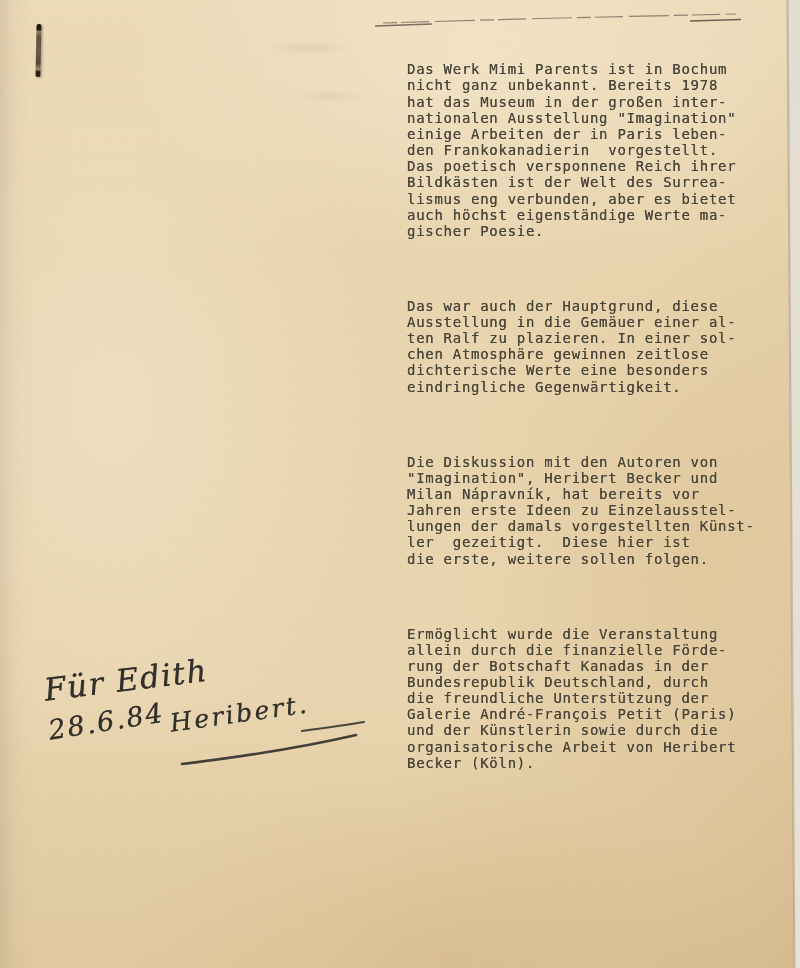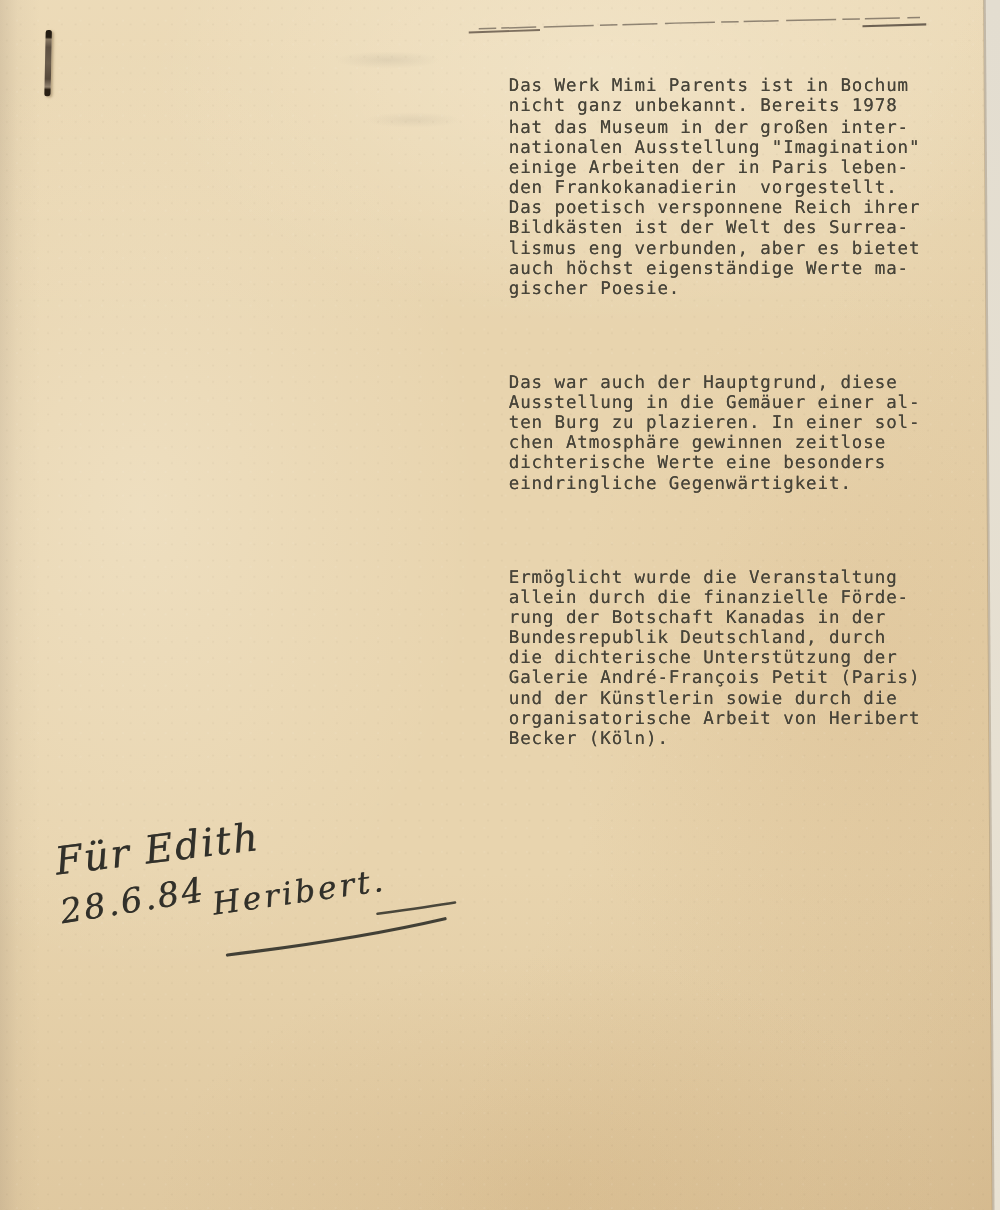--- a/index.html
+++ b/index.html
@@ -78,29 +78,36 @@
 nationalen Ausstellung "Imagination"
 einige Arbeiten der in Paris leben-
 den Frankokanadierin  vorgestellt.
 Das poetisch versponnene Reich ihrer
 Bildkästen ist der Welt des Surrea-
 lismus eng verbunden, aber es bietet
 auch höchst eigenständige Werte ma-
 gischer Poesie.</p>
   <p>Das war auch der Hauptgrund, diese
 Ausstellung in die Gemäuer einer al-
-ten Burg zu plazieren. In einer sol-
+ten Ralf zu plazieren. In einer sol-
 chen Atmosphäre gewinnen zeitlose
 dichterische Werte eine besonders
 eindringliche Gegenwärtigkeit.</p>
+  <p>Die Diskussion mit den Autoren von
+"Imagination", Heribert Becker und
+Milan Nápravník, hat bereits vor
+Jahren erste Ideen zu Einzelausstel-
+lungen der damals vorgestellten Künst-
+ler  gezeitigt.  Diese hier ist
+die erste, weitere sollen folgen.</p>
   <p>Ermöglicht wurde die Veranstaltung
 allein durch die finanzielle Förde-
 rung der Botschaft Kanadas in der
 Bundesrepublik Deutschland, durch
-die dichterische Unterstützung der
+die freundliche Unterstützung der
 Galerie André-François Petit (Paris)
 und der Künstlerin sowie durch die
 organisatorische Arbeit von Heribert
 Becker (Köln).</p>
   
 </div>
 
 <div>
   <div class="hw hw-dedication">Für Edith</div>
   <div class="hw hw-date">28.6.84</div>

